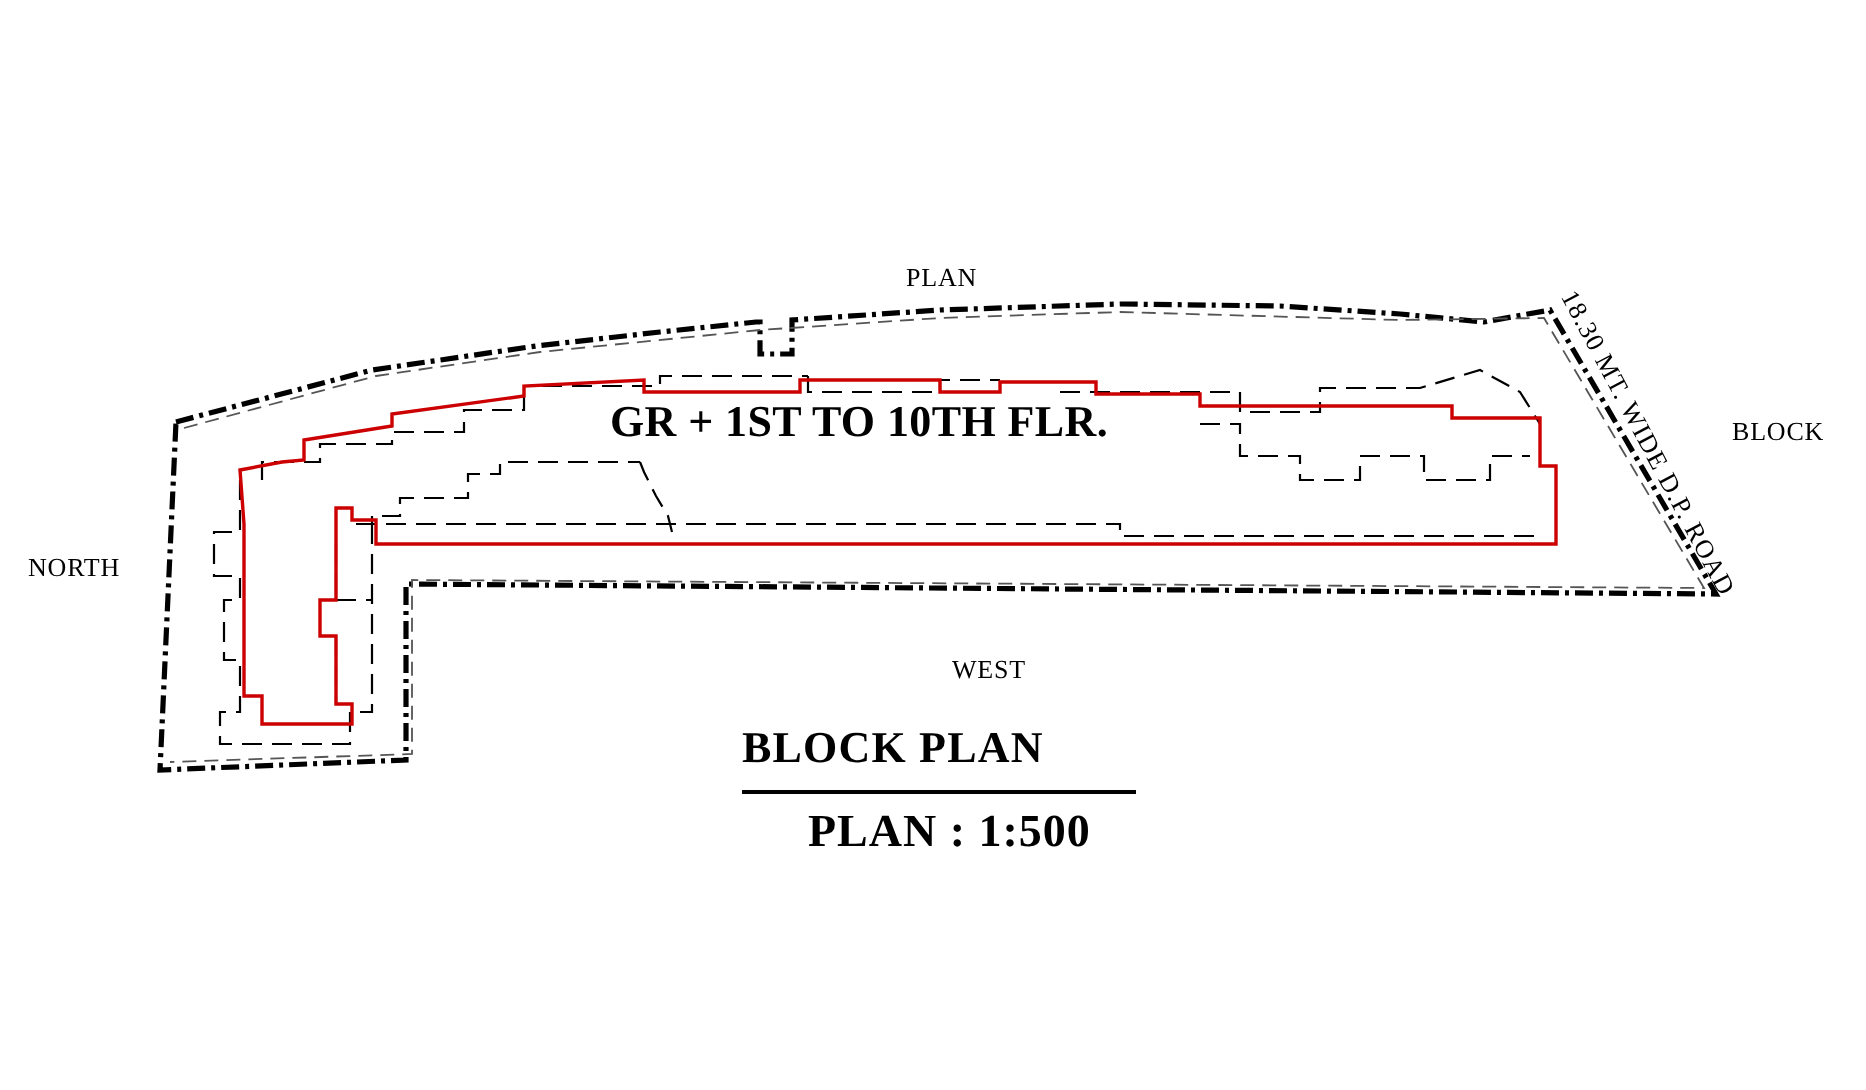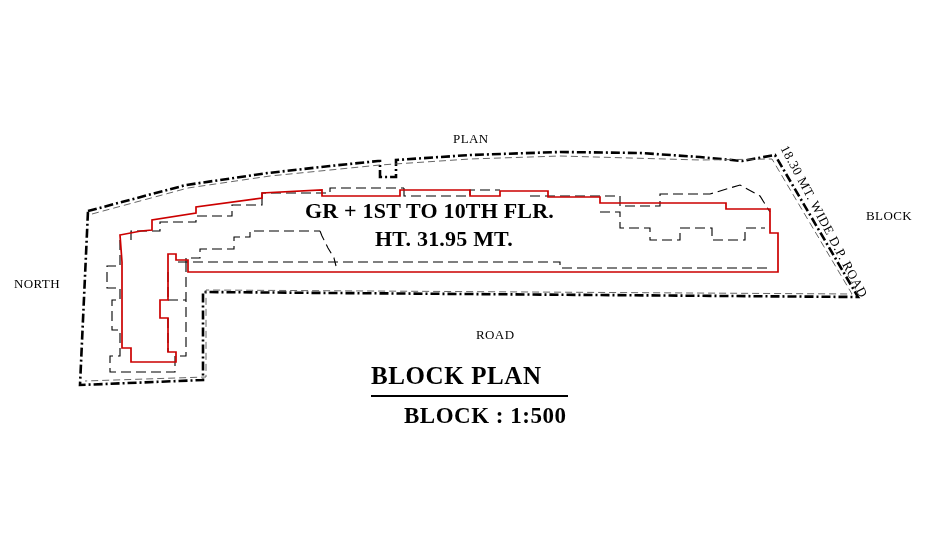--- a/index.html
+++ b/index.html
@@ -42,21 +42,21 @@
     font-size: 13px;
     letter-spacing: 0.6px;
     transform-origin: left top;
   }
   .bldg-line {
     font-size: 22px;
     font-weight: bold;
     letter-spacing: 0.2px;
   }
   .title-main {
-    font-size: 25px;
+    font-size: 22px;
     font-weight: bold;
     letter-spacing: 0.6px;
   }
   .title-sub {
     font-size: 23px;
     font-weight: bold;
     letter-spacing: 0.5px;
   }
   .title-rule {
     position: absolute;
@@ -92,27 +92,26 @@
     <path id="building-outline" fill="none" stroke="#cc0000" stroke-width="1.7" stroke-linejoin="miter" stroke-linecap="butt" d="M 120 235 L 141 231 L 152 230 L 152 220 L 196 213 L 196 207 L 262 198 L 262 193 L 322 190 L 322 196 L 400 196 L 400 190 L 470 190 L 470 196 L 500 196 L 500 191 L 548 191 L 548 197 L 600 197 L 600 203 L 726 203 L 726 209 L 770 209 L 770 233 L 778 233 L 778 272 L 188 272 L 188 260 L 176 260 L 176 254 L 168 254 L 168 262 L 168 272 L 168 300 L 160 300 L 160 318 L 168 318 L 168 352 L 176 352 L 176 362 L 131 362 L 131 348 L 122 348 L 122 300 L 122 262 Z"></path>
 
   </svg>
 
   <div class="lbl compass-label" id="label-north" style="left: 14px; top: 277px;">NORTH</div>
 
   <div class="lbl compass-label" id="label-east" style="left: 453px; top: 132px;">PLAN</div>
 
   <div class="lbl compass-label" id="label-south" style="left: 866px; top: 209px;">BLOCK</div>
 
-  <div class="lbl compass-label" id="label-west" style="left: 476px; top: 328px;">ROAD</div>
+  <div class="lbl compass-label" id="label-west" style="left: 476px; top: 328px;">WEST</div>
 
   <div class="lbl road-label" id="label-road" style="left: 790px; top: 143px; transform: rotate(62deg);">18.30 MT. WIDE D.P. ROAD</div>
 
   <div class="lbl bldg-line" id="label-bldg1" style="left: 305px; top: 200px;">GR + 1ST TO 10TH FLR.</div>
 
-  <div class="lbl bldg-line" id="label-bldg2" style="left: 375px; top: 228px;">HT. 31.95 MT.</div>
 
   <div class="lbl title-main" id="label-title" style="left: 371px; top: 363px;">BLOCK PLAN</div>
 
   <div class="title-rule" id="title-underline" style="left: 371px; top: 395px; width: 197px;"></div>
 
-  <div class="lbl title-sub" id="label-scale" style="left: 404px; top: 404px;">BLOCK : 1:500</div>
+  <div class="lbl title-sub" id="label-scale" style="left: 404px; top: 404px;">PLAN : 1:500</div>
 
 </div>
 
 </body></html>

